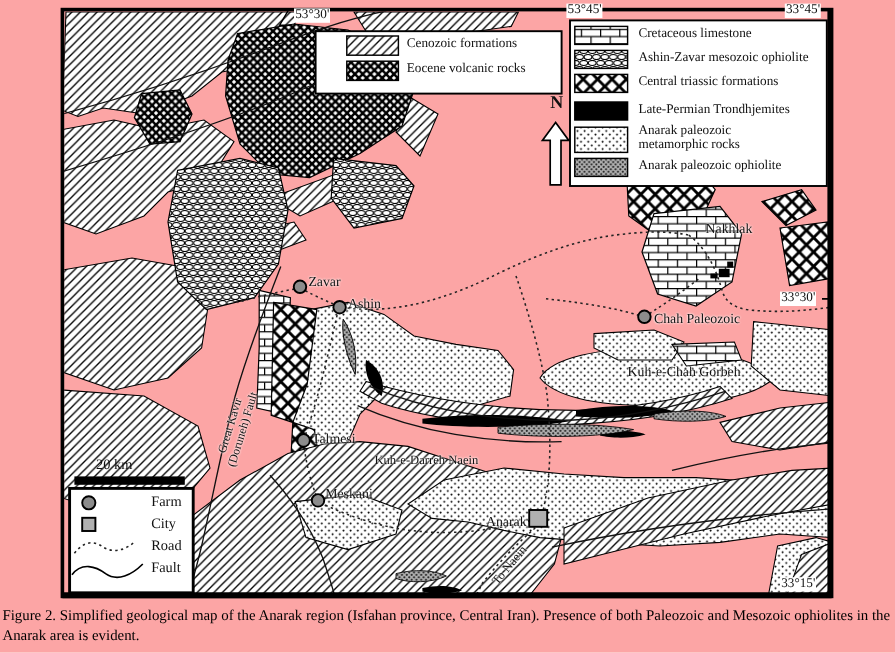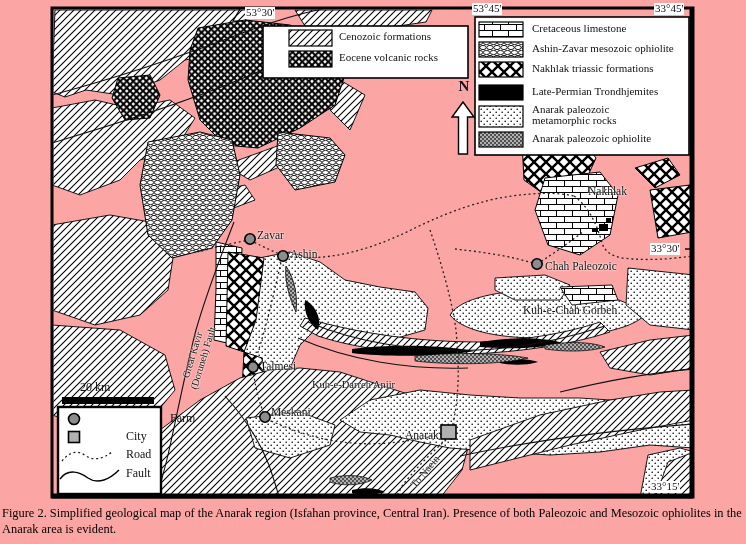--- a/index.html
+++ b/index.html
@@ -211,42 +211,42 @@
 <div class="lbl coord" style="left:245px;top:7px;">53°30'</div>
 <div class="lbl coord" style="left:472px;top:3px;">53°45'</div>
 <div class="lbl coord" style="left:654px;top:3px;">33°45'</div>
 <div class="lbl coord" style="left:650px;top:243px;">33°30'</div>
 <div class="lbl coord" style="left:650px;top:481px;">33°15'</div>
 
 <div class="lbl leg" style="left:339px;top:31px;">Cenozoic formations</div>
 <div class="lbl leg" style="left:339px;top:52px;">Eocene volcanic rocks</div>
 <div class="lbl leg" style="left:532px;top:23px;">Cretaceous limestone</div>
 <div class="lbl leg" style="left:532px;top:43px;">Ashin-Zavar mesozoic ophiolite</div>
-<div class="lbl leg" style="left:532px;top:63px;">Nakhlak triassic formations</div>
+<div class="lbl leg" style="left:532px;top:63px;">Central triassic formations</div>
 <div class="lbl leg" style="left:532px;top:86px;text-align:center;">Late-Permian Trondhjemites</div>
 <div class="lbl leg2" style="left:532px;top:104px;">Anarak paleozoic metamorphic rocks</div>
 <div class="lbl leg" style="left:532px;top:133px;">Anarak paleozoic ophiolite</div>
 
 <div class="lbl north" style="left:456px;top:79px;width:16px;text-align:center;">N</div>
 <div class="lbl scale" style="left:80px;top:381px;">20 km</div>
 
-<div class="lbl sym" style="left:126px;top:412px;margin-left:44px;">Farm</div>
+<div class="lbl sym" style="left:126px;top:412px;">Farm</div>
 <div class="lbl sym" style="left:126px;top:430px;">City</div>
 <div class="lbl sym" style="left:126px;top:448px;">Road</div>
 <div class="lbl sym" style="left:126px;top:467px;">Fault</div>
 
 <div class="lbl place" style="left:257px;top:229px;">Zavar</div>
 <div class="lbl place" style="left:290px;top:248px;">Ashin</div>
 <div class="lbl place" style="left:260px;top:360px;">Talmesi</div>
 <div class="lbl place" style="left:271px;top:406px;">Meskani</div>
 <div class="lbl place" style="left:545px;top:260px;">Chah Paleozoic</div>
 <div class="lbl place" style="left:405px;top:429px;">Anarak</div>
 <div class="lbl place" style="left:588px;top:185px;">Nakhlak</div>
 <div class="lbl place" style="left:482px;top:304px;margin-left:41px;">Kuh-e-Chah Gorbeh</div>
-<div class="lbl small" style="left:312px;top:379px;">Kuh-e-Darreh Anjir</div>
+<div class="lbl small" style="left:312px;top:379px;">Kuh-e-Darreh Naein</div>
 
 <div class="lbl small rot" style="left:156px;top:346px;width:84px;transform:rotate(-73deg);font-size:10px;">
   <div>Great Kavir</div>
   <div>(Doruneh) Fault</div>
 </div>
 
 <div class="lbl small rot" style="left:397px;top:466px;width:56px;transform:rotate(-50deg);">To Naein</div>
 
 <div id="caption">Figure 2. Simplified geological map of the Anarak region (Isfahan province, Central Iran). Presence of both Paleozoic and Mesozoic ophiolites in the Anarak area is evident.</div>
 

